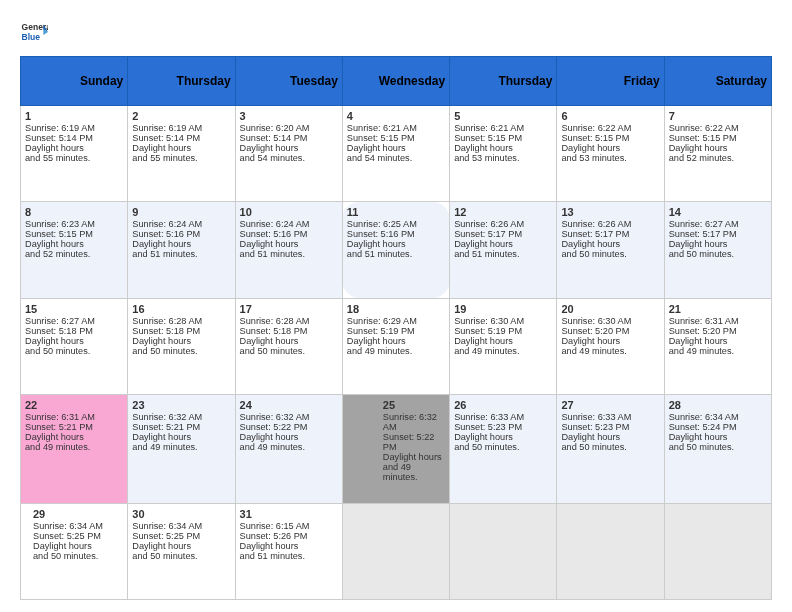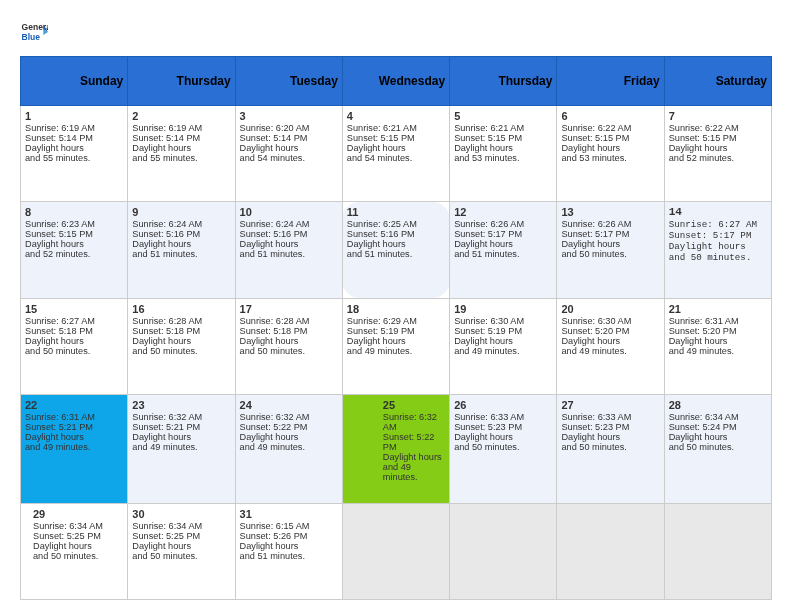--- a/index.html
+++ b/index.html
@@ -210,21 +210,21 @@
             <div>Daylight hours</div>
             <div>and 51 minutes.</div>
           </td>
           <td style="background: rgb(238, 242, 251);">
             <span class="day-num">13</span>
             <div>Sunrise: 6:26 AM</div>
             <div>Sunset: 5:17 PM</div>
             <div>Daylight hours</div>
             <div>and 50 minutes.</div>
           </td>
-          <td style="background: rgb(238, 242, 251); font-family: Liberation Mono, monospace;">
+          <td style="background: rgb(238, 242, 251);">
             <span class="day-num">14</span>
             <div>Sunrise: 6:27 AM</div>
             <div>Sunset: 5:17 PM</div>
             <div>Daylight hours</div>
             <div>and 50 minutes.</div>
           </td>
         </tr>
         <tr>
           <td style="background: rgb(255, 255, 255);">
             <span class="day-num">15</span>
@@ -270,42 +270,42 @@
           </td>
           <td style="background: rgb(255, 255, 255);">
             <span class="day-num">21</span>
             <div>Sunrise: 6:31 AM</div>
             <div>Sunset: 5:20 PM</div>
             <div>Daylight hours</div>
             <div>and 49 minutes.</div>
           </td>
         </tr>
         <tr>
-          <td style="background: #0ea5e9;">
+          <td style="background: #f9a8d4;">
             <span class="day-num">22</span>
             <div>Sunrise: 6:31 AM</div>
             <div>Sunset: 5:21 PM</div>
             <div>Daylight hours</div>
             <div>and 49 minutes.</div>
           </td>
           <td style="background: rgb(238, 242, 251);">
             <span class="day-num">23</span>
             <div>Sunrise: 6:32 AM</div>
             <div>Sunset: 5:21 PM</div>
             <div>Daylight hours</div>
             <div>and 49 minutes.</div>
           </td>
           <td style="background: rgb(238, 242, 251);">
             <span class="day-num">24</span>
             <div>Sunrise: 6:32 AM</div>
             <div>Sunset: 5:22 PM</div>
             <div>Daylight hours</div>
             <div>and 49 minutes.</div>
           </td>
-          <td style="background: #84cc16; padding-left: 40px;">
+          <td style="background: #a3a3a3; padding-left: 40px;">
             <span class="day-num">25</span>
             <div>Sunrise: 6:32 AM</div>
             <div>Sunset: 5:22 PM</div>
             <div>Daylight hours</div>
             <div>and 49 minutes.</div>
           </td>
           <td style="background: rgb(238, 242, 251);">
             <span class="day-num">26</span>
             <div>Sunrise: 6:33 AM</div>
             <div>Sunset: 5:23 PM</div>

